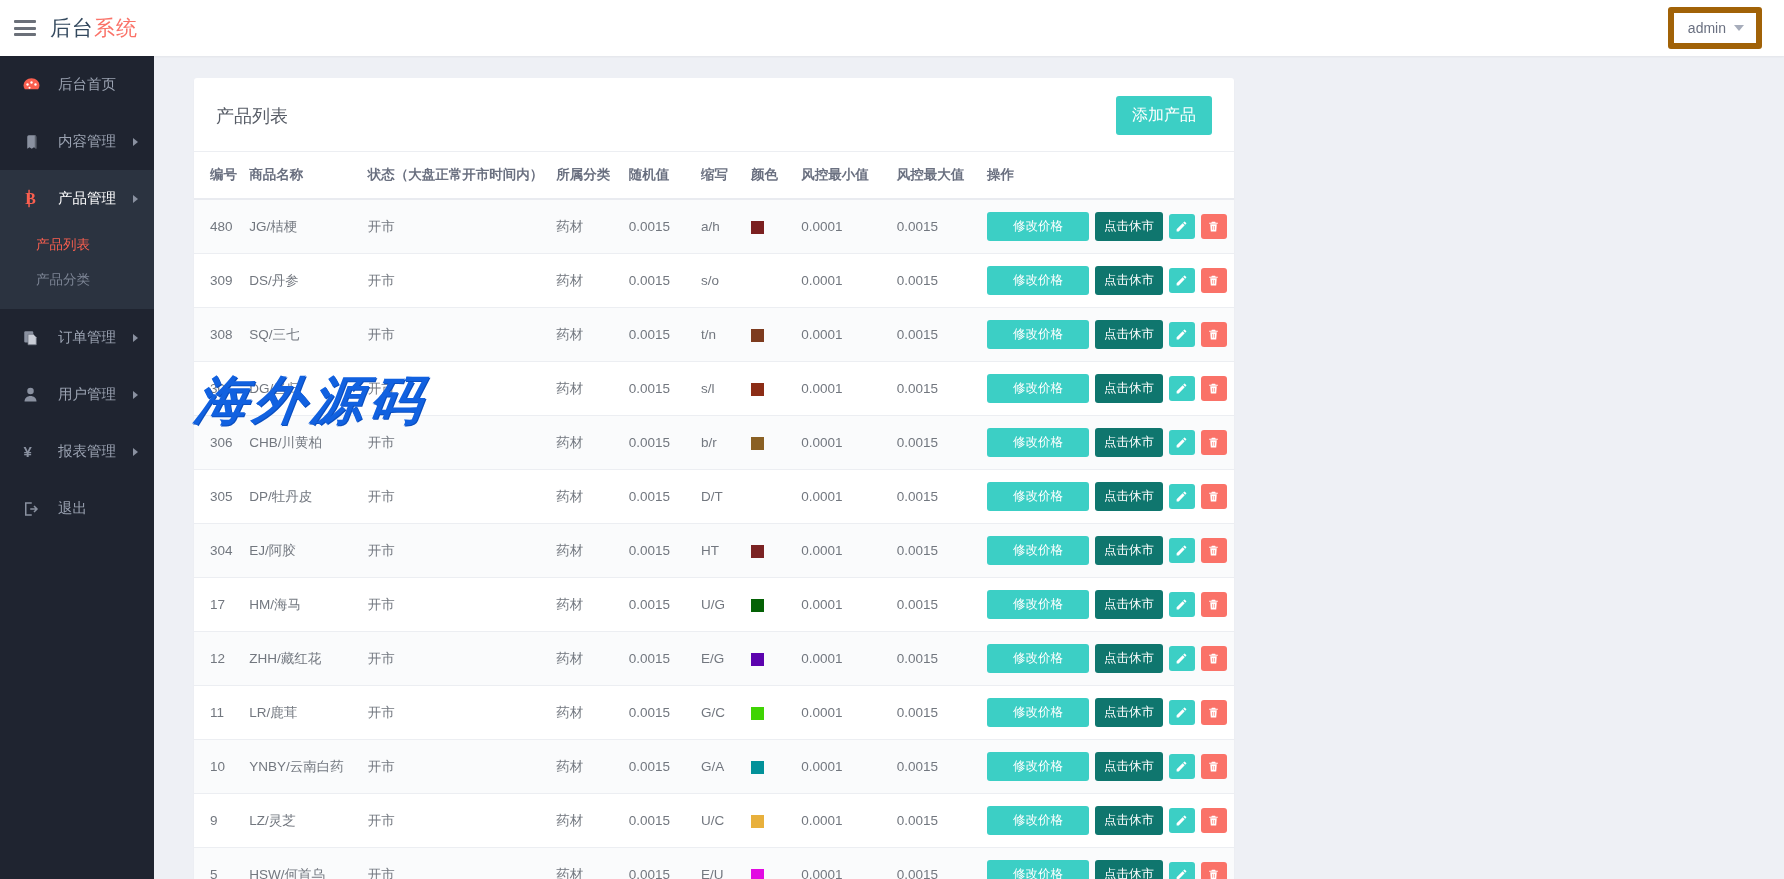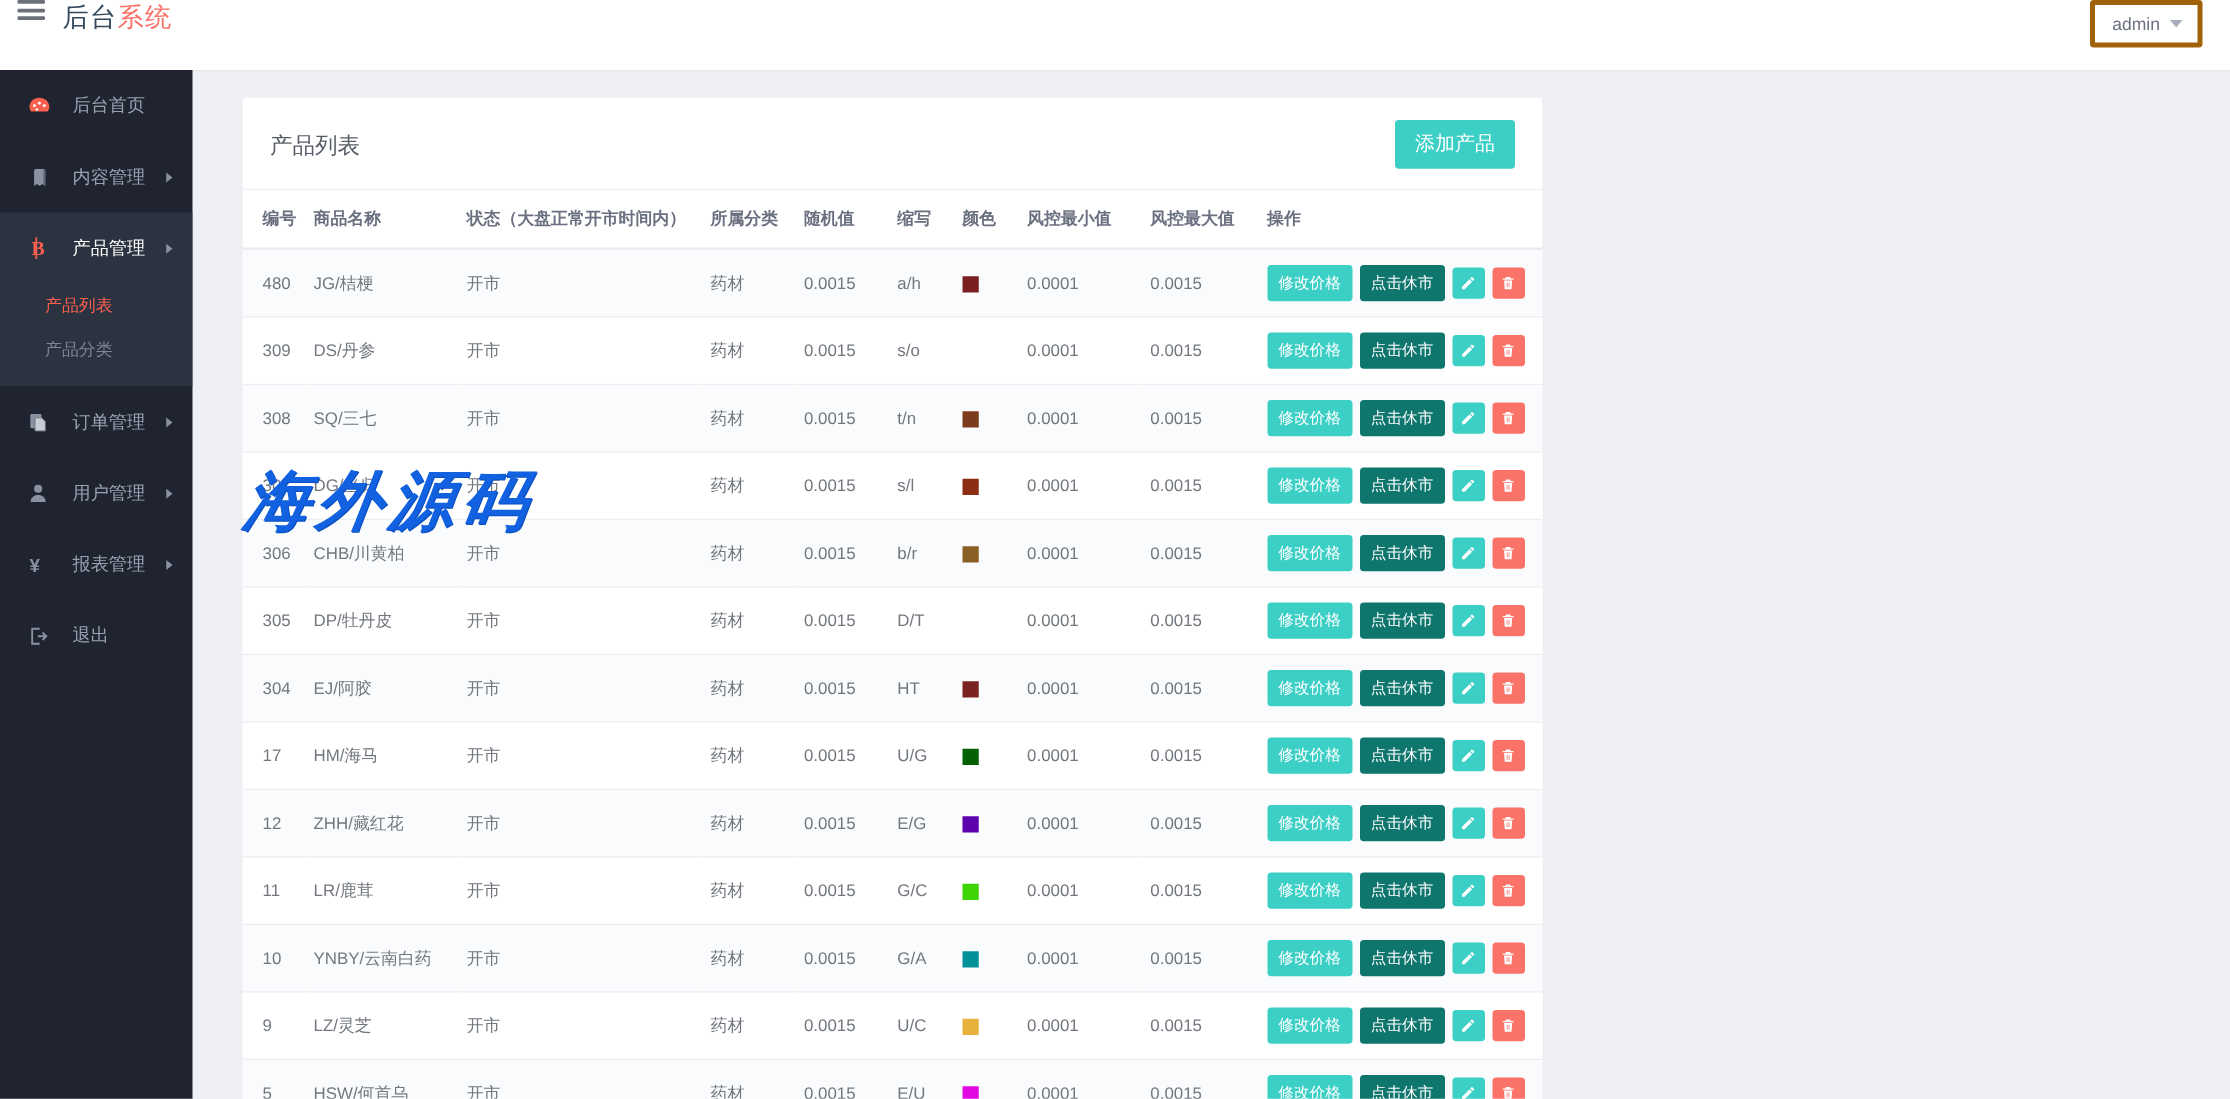--- a/index.html
+++ b/index.html
@@ -7,36 +7,36 @@
     width: 1784px; height: 879px;
     overflow: hidden;
     font-family: "Liberation Sans", "DejaVu Sans", sans-serif;
     background: #eef0f5;
   }
 
   
   .topbar {
     position: absolute; top: 0; left: 0; right: 0; height: 56px;
     background: #ffffff;
-    display: flex; align-items: flex-start;
+    display: flex; align-items: center;
     box-shadow: 0 1px 2px rgba(0,0,0,0.05);
     z-index: 20;
   }
   .hamburger {
     width: 22px; height: 16px; margin-left: 14px; margin-right: 14px;
     display: flex; flex-direction: column; justify-content: space-between;
     cursor: pointer;
   }
   .hamburger span { display: block; height: 3px; background: #6b7079; border-radius: 1px; }
   .brand { font-size: 21px; letter-spacing: 1px; }
   .brand .b1 { color: #34495e; }
   .brand .b2 { color: #fa7268; }
   .admin-box {
     margin-left: auto; margin-right: 22px;
-    border: 4px solid #a16207; border-radius: 3px;
+    border: 6px solid #a16207; border-radius: 3px;
     padding: 7px 12px 7px 14px;
     font-size: 14px; color: #6a7080;
     display: flex; align-items: center; gap: 8px;
     cursor: pointer; background: #fff;
   }
   .caret {
     width: 0; height: 0;
     border-left: 5px solid transparent; border-right: 5px solid transparent;
     border-top: 6px solid #a7adbb;
   }
@@ -124,21 +124,21 @@
   .c-color  { width: 50px; }
   .c-min    { width: 95px; }
   .c-max    { width: 90px; }
   .c-op     { width: 210px; }
 
   .swatch { display: inline-block; width: 13px; height: 13px; vertical-align: middle; }
 
   .ops { display: flex; align-items: center; gap: 6px; }
   .b-price {
     background: #3ccfc5; color: #fff; border: none;
-    font-size: 12.5px; padding: 6px 9px; border-radius: 3px;
+    font-size: 12.5px; padding: 6px 26px; border-radius: 3px;
     cursor: pointer; font-family: inherit; white-space: nowrap;
   }
   .b-close {
     background: #0f766e; color: #fff; border: none;
     font-size: 12.5px; padding: 6px 9px; border-radius: 3px;
     cursor: pointer; font-family: inherit; white-space: nowrap;
   }
   .b-ico {
     width: 26px; height: 25px; border: none; border-radius: 3px;
     display: inline-flex; align-items: center; justify-content: center;

